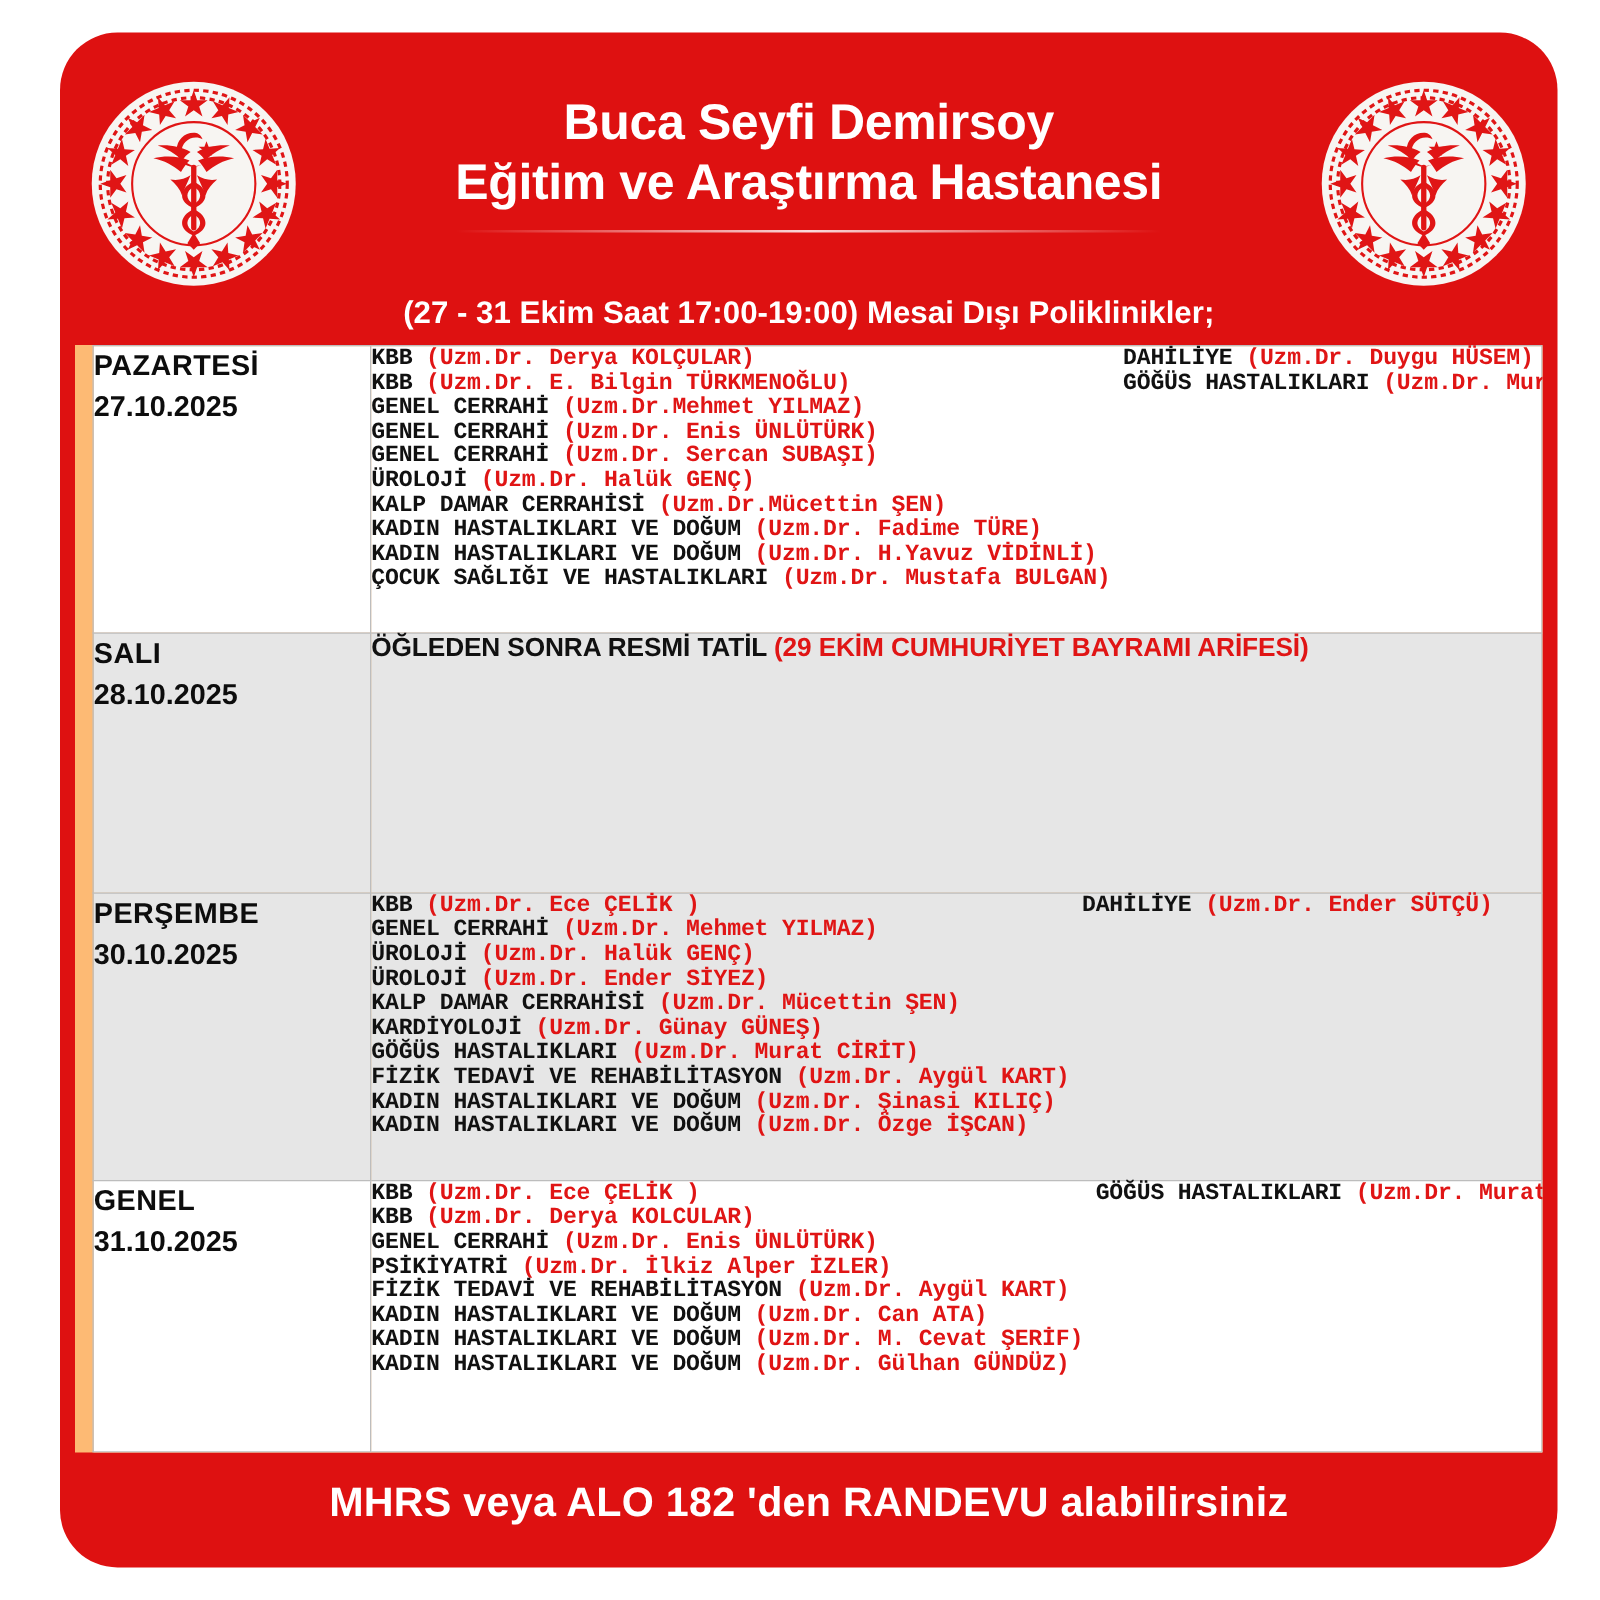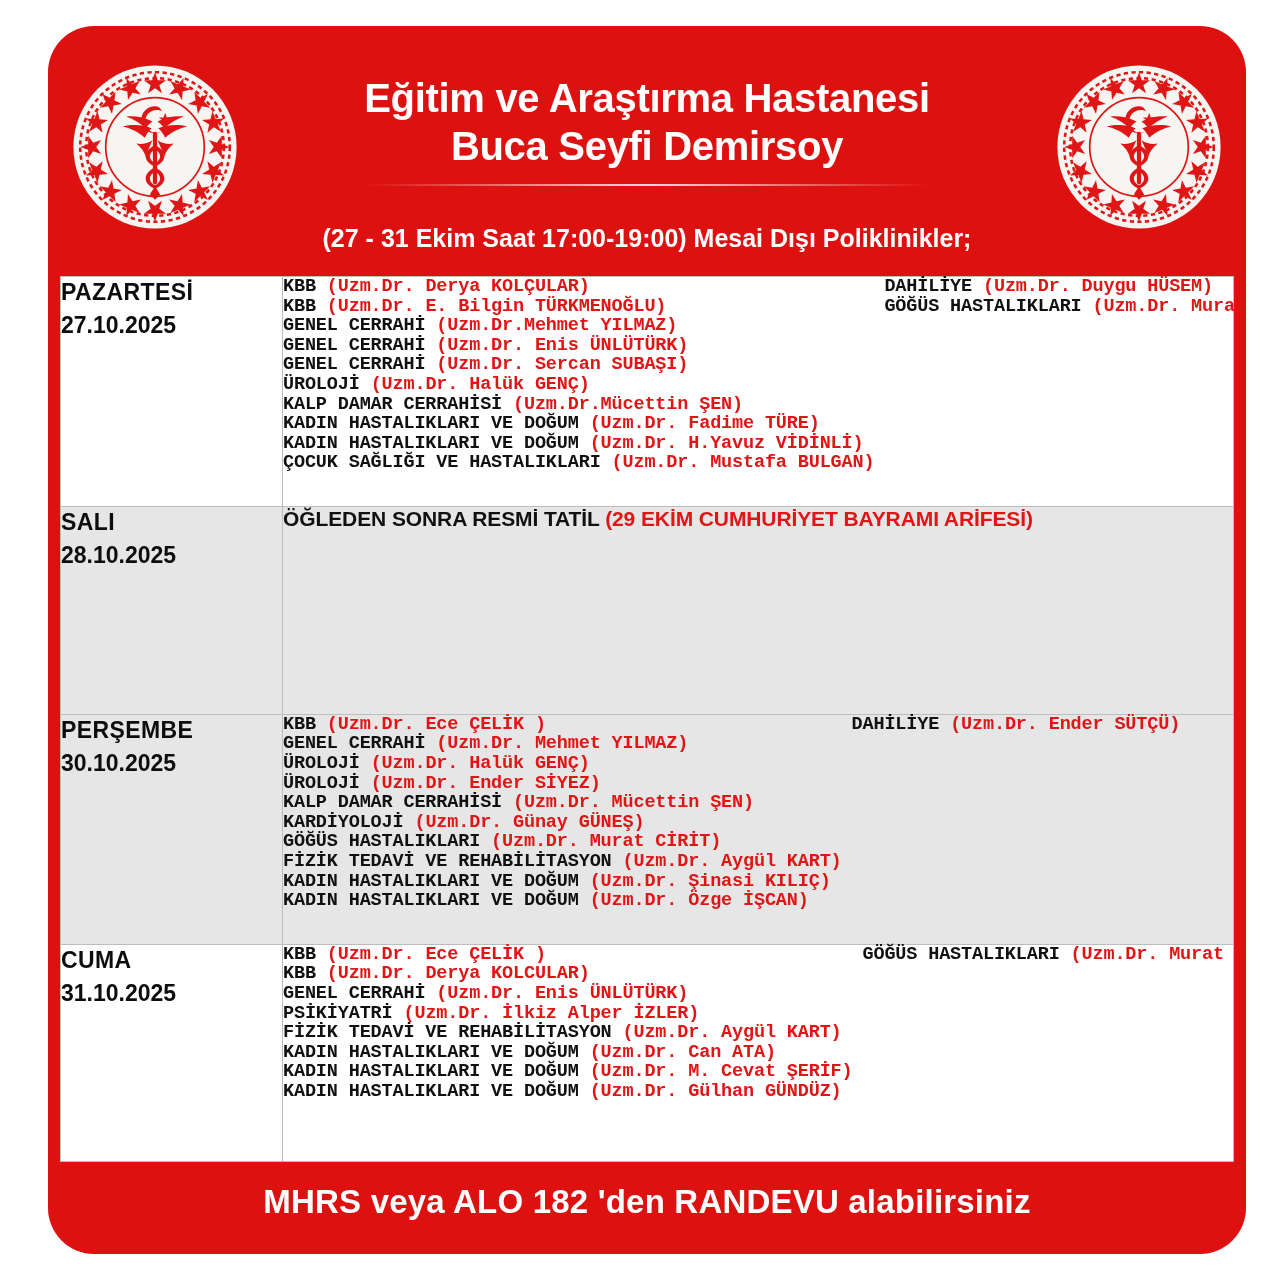--- a/index.html
+++ b/index.html
@@ -45,36 +45,37 @@
     white-space:nowrap;
   }
   .title-rule{
     margin:14px auto 0 auto;
     width:74%;
     height:2px;
     background:linear-gradient(to right,rgba(255,255,255,0),rgba(255,255,255,.85),rgba(255,255,255,0));
   }
   .subtitle{
     position:absolute;
-    left:0;right:0;top:198px;
+    left:0;right:0;top:210px;
     text-align:center;
     color:#ffffff;
     font-weight:bold;
     font-size:25px;
     white-space:nowrap;
   }
 
   
   .table-wrap{
     position:absolute;
     left:12px;right:12px;
     top:250px;
     bottom:92px;
     background:#fdba74;
     overflow:hidden;
+    padding-left:14px;
   }
   table.sched{
     border-collapse:collapse;
     width:100%;
     height:100%;
     table-layout:fixed;
   }
   table.sched td{
     vertical-align:top;
     border:1px solid #bdbdbd;
@@ -238,22 +239,22 @@
           <path d="M97 70c-9-5-20-7-31-6 9 3 17 8 23 14 2-3 5-6 8-8z"></path>
           <path d="M103 70c9-5 20-7 31-6-9 3-17 8-23 14-2-3-5-6-8-8z"></path>
           <path d="M100 98c-7 3-11 8-11 13s4 9 11 12c7-3 11-7 11-12s-4-10-11-13zm0 5c4 2 6 5 6 8s-2 6-6 8c-4-2-6-5-6-8s2-6 6-8z"></path>
           <path d="M100 124c-7 3-11 8-11 13s4 9 11 12c7-3 11-7 11-12s-4-10-11-13zm0 5c4 2 6 5 6 8s-2 6-6 8c-4-2-6-5-6-8s2-6 6-8z"></path>
           <polygon points="100,146 106,156 100,162 94,156"></polygon>
         </g>
       </svg>
     </div>
 
     <div class="title-block">
+      <div class="title-line">Buca Seyfi Demirsoy</div>
       <div class="title-line">Eğitim ve Araştırma Hastanesi</div>
-      <div class="title-line">Buca Seyfi Demirsoy</div>
       <div class="title-rule"></div>
     </div>
 
     <div class="subtitle">(27 - 31 Ekim Saat 17:00-19:00) Mesai Dışı Poliklinikler;</div>
   </div>
 
   <div class="table-wrap">
     <table class="sched">
       <tbody id="sched-body">
           <tr class="row-white" style="height: 192px;">
@@ -313,21 +314,21 @@
                   <div class="entry"><span>KADIN HASTALIKLARI VE DOĞUM</span> <span class="doc">(Uzm.Dr. Özge İŞCAN)</span></div>
                 </div>
                 <div class="col-b">
                   <div class="entry"><span>DAHİLİYE</span> <span class="doc">(Uzm.Dr. Ender SÜTÇÜ)</span></div>
                 </div>
               </div>
             </td>
           </tr>
           <tr class="row-white" style="height: 186px;">
             <td class="daycell">
-              <div class="dayname">CUMA</div>
+              <div class="dayname">GENEL</div>
               <div class="daydate">31.10.2025</div>
             </td>
             <td class="bodycell">
               <div class="cols">
                 <div class="col-a">
                   <div class="entry"><span>KBB</span> <span class="doc">(Uzm.Dr. Ece ÇELİK )</span></div>
                   <div class="entry"><span>KBB</span> <span class="doc">(Uzm.Dr. Derya KOLCULAR)</span></div>
                   <div class="entry"><span>GENEL CERRAHİ</span> <span class="doc">(Uzm.Dr. Enis ÜNLÜTÜRK)</span></div>
                   <div class="entry"><span>PSİKİYATRİ</span> <span class="doc">(Uzm.Dr. İlkiz Alper İZLER)</span></div>
                   <div class="entry"><span>FİZİK TEDAVİ VE REHABİLİTASYON</span> <span class="doc">(Uzm.Dr. Aygül KART)</span></div>

